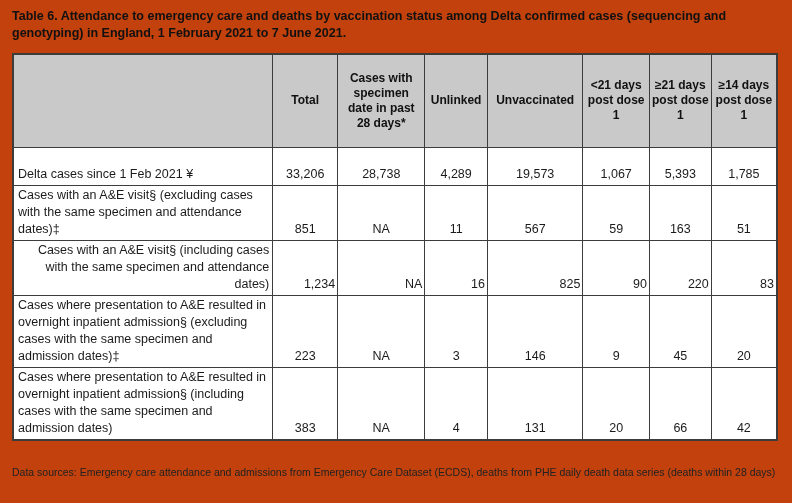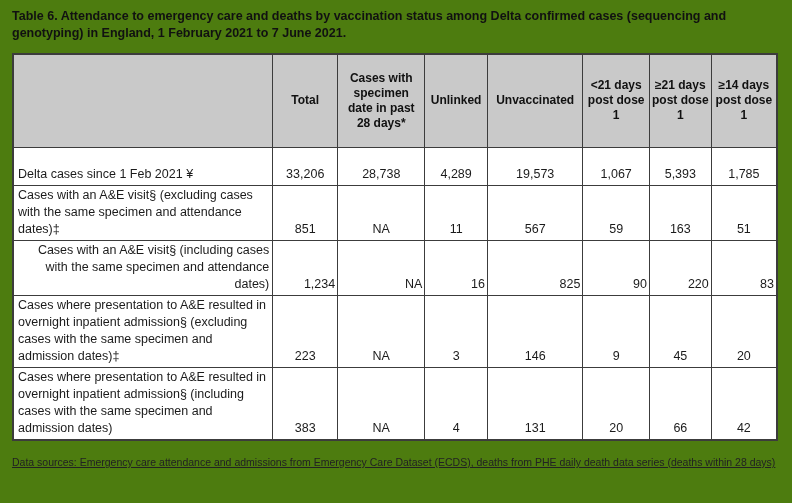--- a/index.html
+++ b/index.html
@@ -6,21 +6,21 @@
     margin: 0;
     padding: 0;
     background: #ffffff;
     font-family: "Liberation Sans", sans-serif;
     color: #1a1a1a;
   }
   .page {
     position: relative;
     width: 792px;
     height: 503px;
-    background: #4d7c0f;
+    background: #c2410c;
     overflow: hidden;
     box-sizing: border-box;
     padding: 8px 12px 0 12px;
   }
   .title {
     font-size: 12.5px;
     font-weight: bold;
     line-height: 1.38;
     color: #111111;
     width: 770px;
@@ -69,22 +69,21 @@
   tr.r2 td { height: 52px; }
   tr.r3 td { height: 52px; text-align: right; }
   tr.r4 td { height: 71px; }
   tr.r5 td { height: 63px; }
   tr.r6 td { height: 19px; }
   .footer {
     font-size: 10.5px;
     line-height: 1.45;
     color: #222222;
     width: 770px;
-    margin-top: 14px;
-    text-decoration: underline;
+    margin-top: 24px;
   }
 </style>
 </head>
 <body>
 
 <div class="page">
   <div class="title">Table 6. Attendance to emergency care and deaths by vaccination status among Delta confirmed cases (sequencing and genotyping) in England, 1 February 2021 to 7 June 2021.</div>
 
   <table class="data-table">
     <colgroup>

